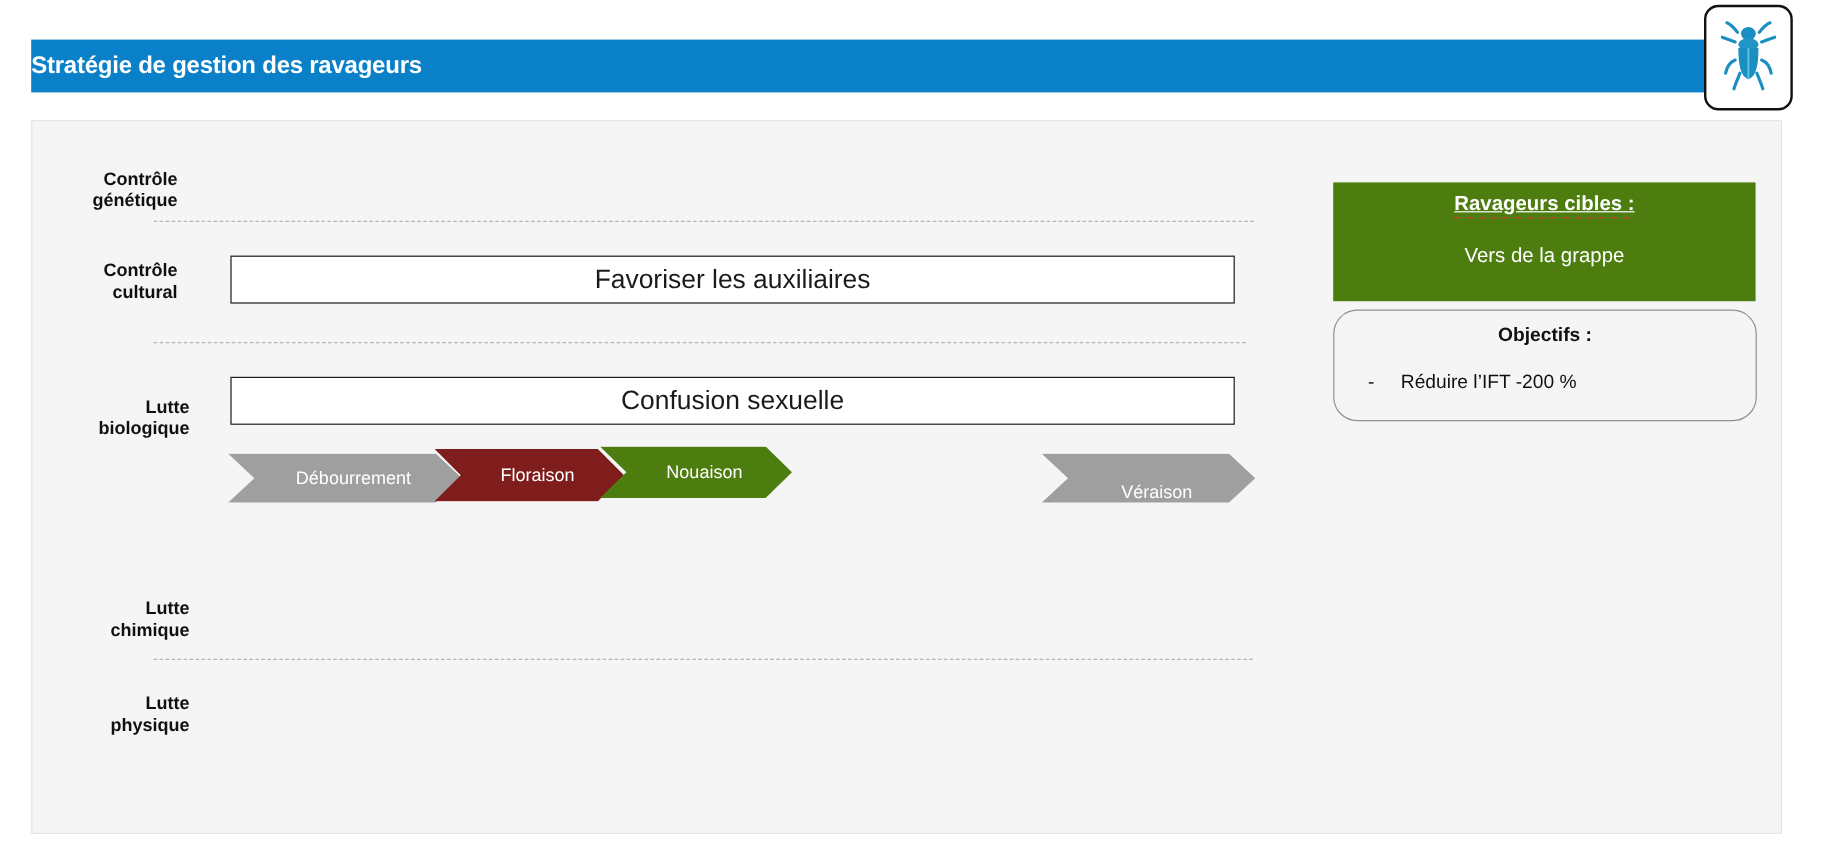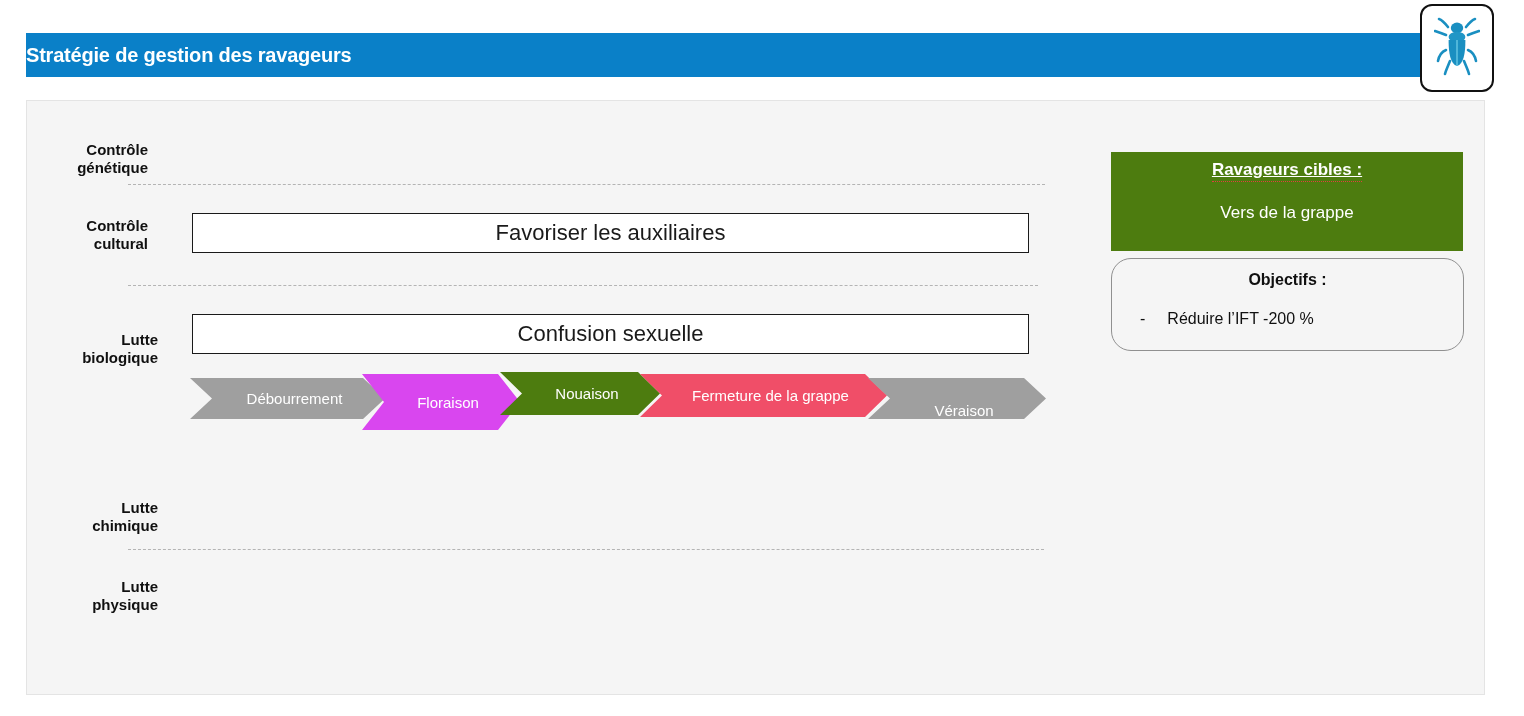--- a/index.html
+++ b/index.html
@@ -230,28 +230,25 @@
   <span>Favoriser les auxiliaires</span>
 </div>
 <div class="action-box" id="box-confusion">
   <span>Confusion sexuelle</span>
 </div>
 
 <div id="timeline">
     <div class="chevron" style="left: 0px; top: 10px; width: 195px; height: 41px; background: rgb(159, 159, 159); clip-path: polygon(0px 0px, calc(100% - 22px) 0px, 100% 50%, calc(100% - 22px) 100%, 0px 100%, 22px 50%); padding-left: 14px;">
       <span>Débourrement</span>
     </div>
-    <div class="chevron" style="left: 172px; top: 6px; width: 158px; height: 56px; background: #d946ef; clip-path: polygon(0px 0px, calc(100% - 22px) 0px, 100% 50%, calc(100% - 22px) 100%, 0px 100%, 22px 50%); padding-left: 14px;">
+    <div class="chevron" style="left: 172px; top: 6px; width: 158px; height: 44px; background: #7f1d1d; clip-path: polygon(0px 0px, calc(100% - 22px) 0px, 100% 50%, calc(100% - 22px) 100%, 0px 100%, 22px 50%); padding-left: 14px;">
       <span>Floraison</span>
     </div>
     <div class="chevron" style="left: 310px; top: 4px; width: 160px; height: 43px; background: #4d7c0f; clip-path: polygon(0px 0px, calc(100% - 22px) 0px, 100% 50%, calc(100% - 22px) 100%, 0px 100%, 22px 50%); padding-left: 14px;">
       <span>Nouaison</span>
-    </div>
-    <div class="chevron" style="left: 450px; top: 6px; width: 247px; height: 43px; background: rgb(240, 78, 104); clip-path: polygon(0px 0px, calc(100% - 22px) 0px, 100% 50%, calc(100% - 22px) 100%, 0px 100%, 22px 50%); padding-left: 14px;">
-      <span>Fermeture de la grappe</span>
     </div>
     <div class="chevron" style="left: 678px; top: 10px; width: 178px; height: 41px; background: rgb(159, 159, 159); clip-path: polygon(0px 0px, calc(100% - 22px) 0px, 100% 50%, calc(100% - 22px) 100%, 0px 100%, 22px 50%); padding-left: 14px; align-items: flex-end;">
       <span>Véraison</span>
     </div>
   </div>
 
 <div id="pest-box">
   <div id="pest-title">Ravageurs cibles :</div>
   <div id="pest-value">Vers de la grappe</div>
 </div>

